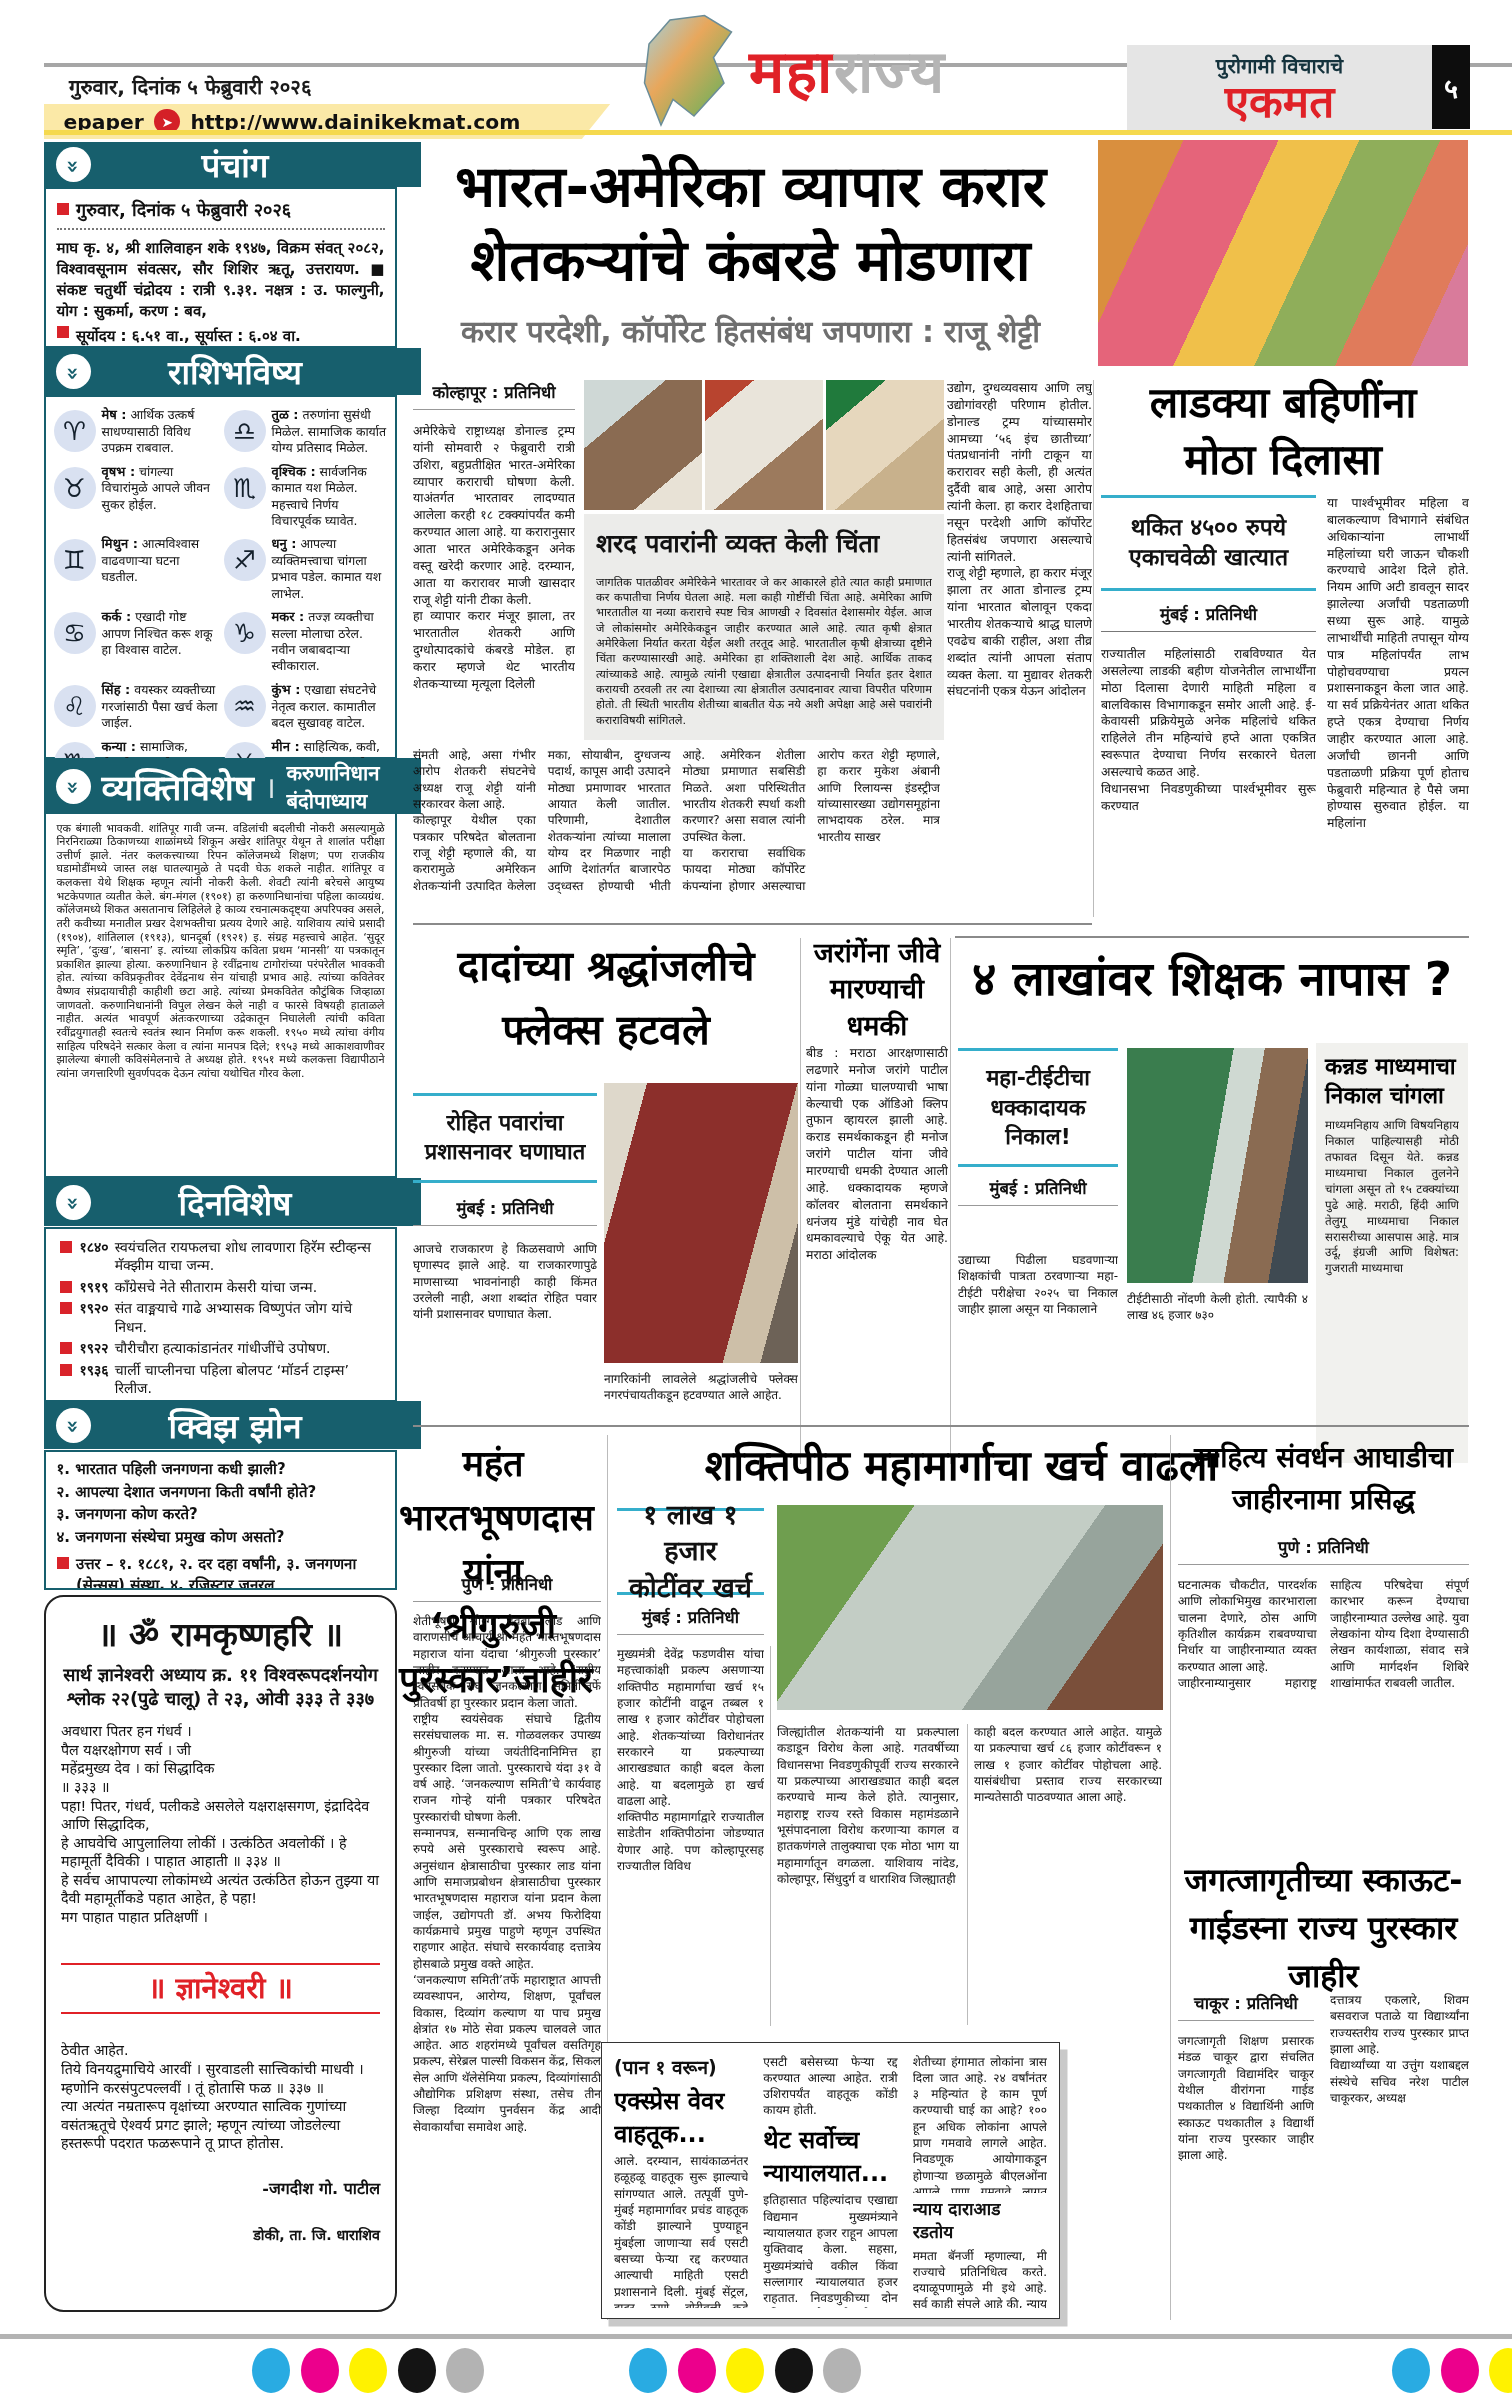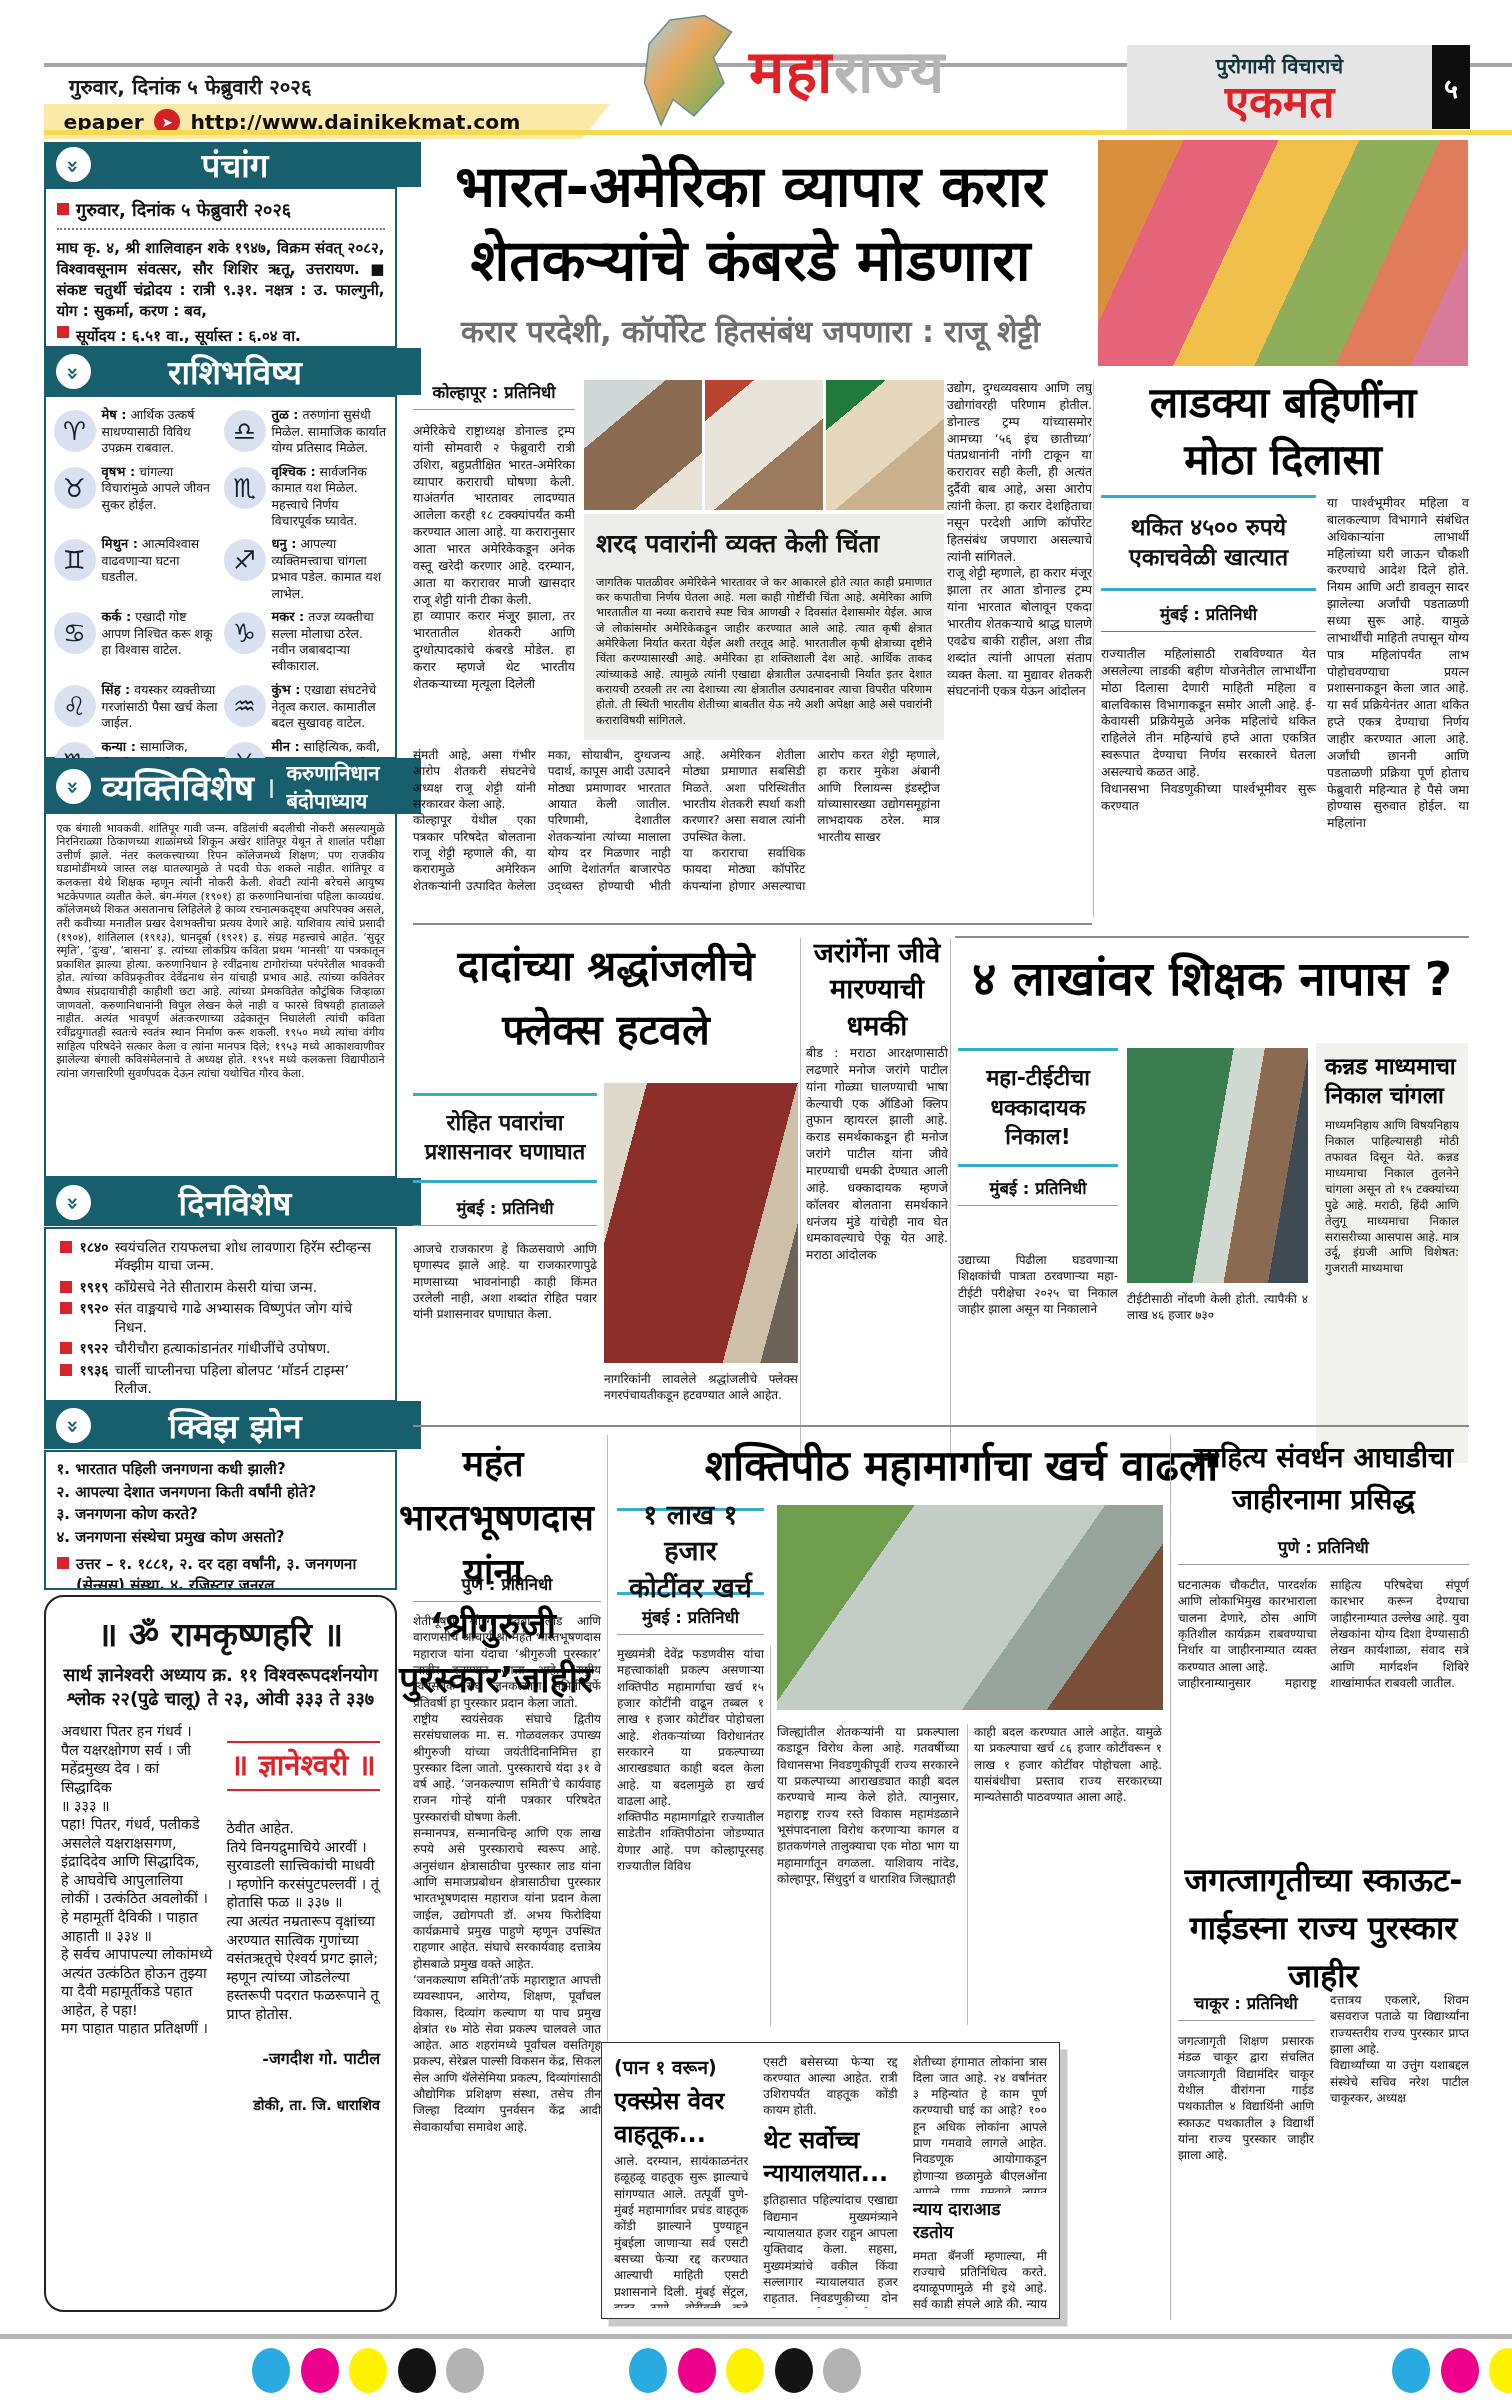--- a/index.html
+++ b/index.html
@@ -45,21 +45,21 @@
   .vy-head .small{font-size:20.3px;font-weight:bold;}
   .smallbody{font-size:11px;line-height:1.24;text-align:justify;white-space:pre-line;overflow:hidden;}
   .din-item{display:flex;font-size:14px;line-height:1.32;margin:3px 0;}
   .din-item .y{font-weight:bold;margin-right:6px;flex:none;}
   .quiz-q{font-size:15px;font-weight:600;line-height:1.5;}
   .quiz-a{font-size:15px;font-weight:bold;line-height:1.4;margin-top:6px;display:flex;}
   
   .ombox{border:2.3px solid #222;border-radius:19.6px;padding:13.6px 15px;box-sizing:border-box;}
   .om-title{font-size:33px;font-weight:bold;text-align:center;}
   .om-sub{font-size:18px;font-weight:bold;text-align:center;line-height:1.35;margin-top:7.5px;white-space:pre-line;}
-  .om-cols{display:flex;gap:12px;margin-top:10.5px;}
+  .om-cols{display:flex;gap:18px;margin-top:10.5px;flex-direction:column;}
   .om-col{flex:1;font-size:14.3px;line-height:1.3;white-space:pre-line;}
   .dny-logo{border:2.3px solid #e02127;border-left:none;border-right:none;color:#e02127;
             font-size:29px;font-weight:bold;text-align:center;padding:4.5px 0;margin-bottom:9px;}
   .om-sig{text-align:right;font-weight:bold;font-size:16px;margin-top:7.5px;}
   
   .hl{font-weight:bold;color:#000;text-align:center;white-space:pre-line;}
   .subgray{color:#6f6f6f;font-weight:bold;text-align:center;}
   .byl{font-size:16.6px;font-weight:bold;text-align:center;border-bottom:1.5px solid #999;padding-bottom:6px;}
   .sub-blk{border-top:3px solid #35aecb;border-bottom:3px solid #35aecb;font-weight:bold;
            text-align:center;white-space:pre-line;display:flex;align-items:center;justify-content:center;box-sizing:border-box;}

